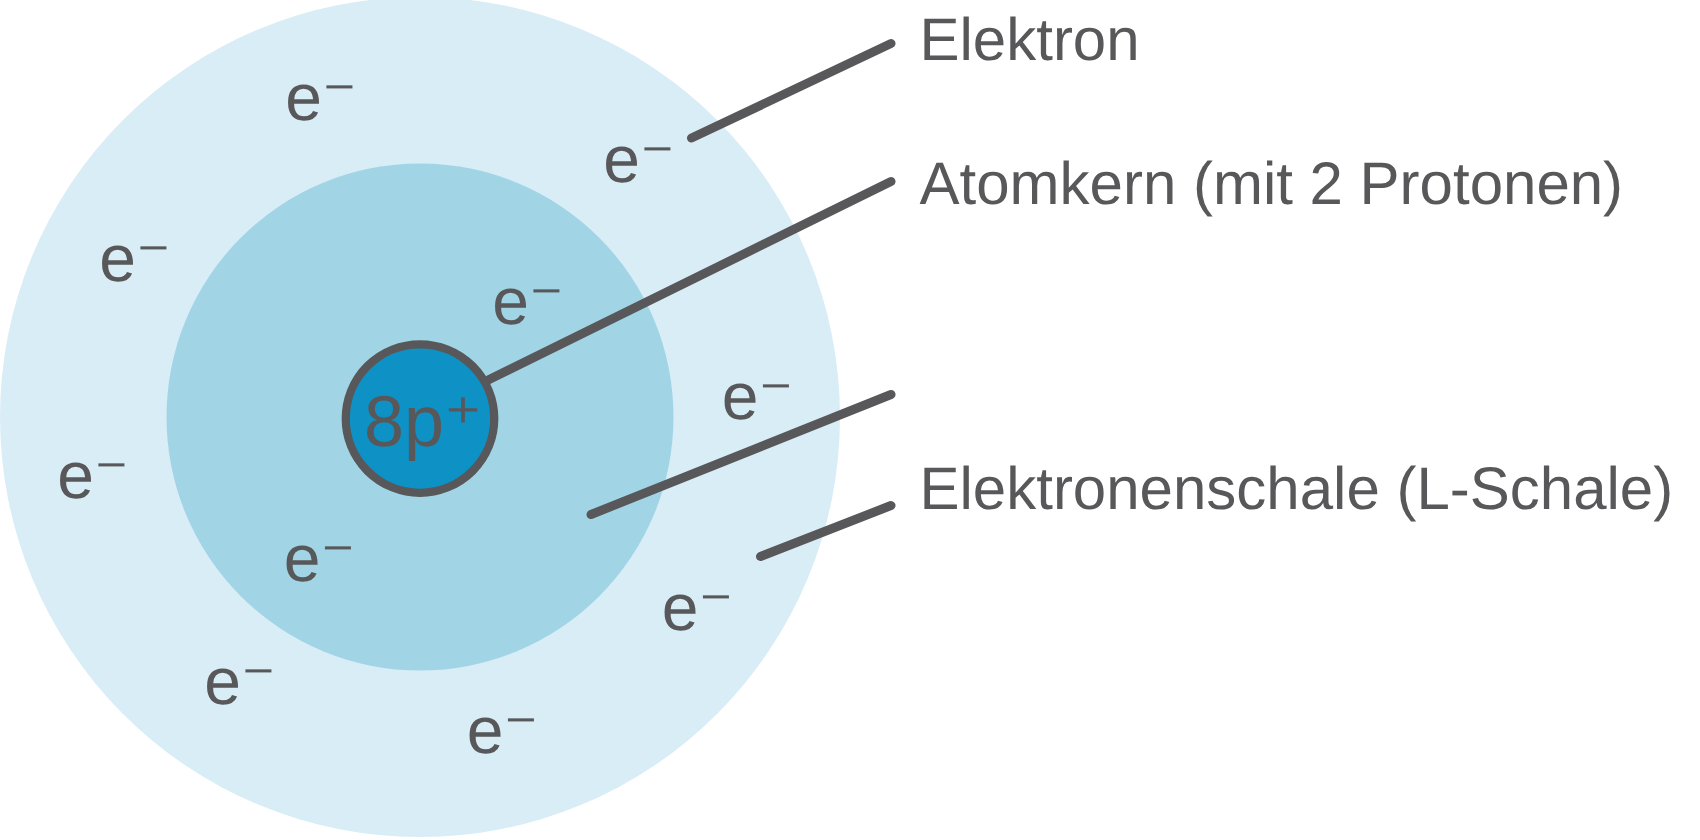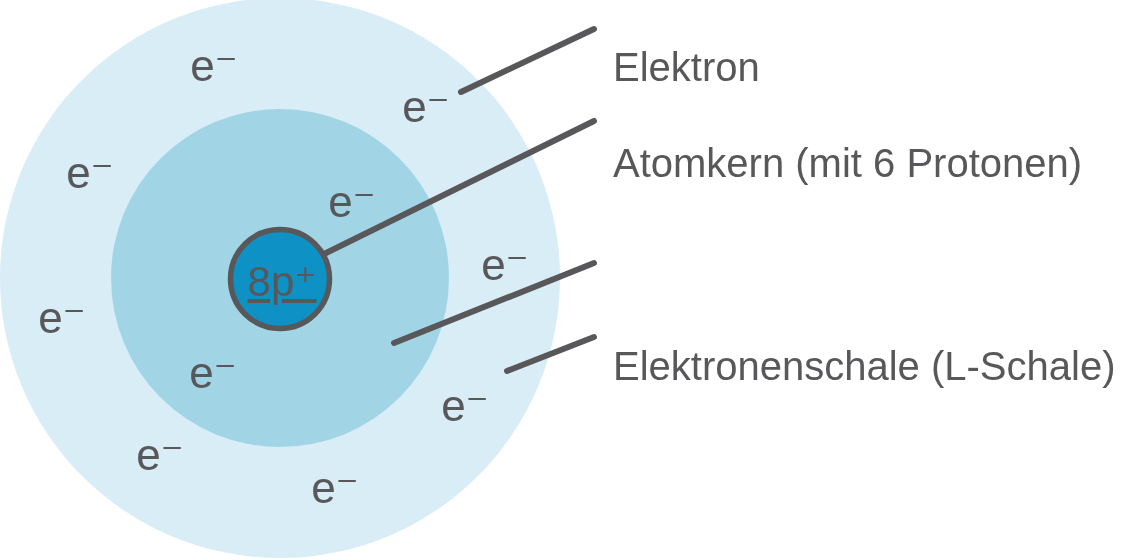--- a/index.html
+++ b/index.html
@@ -13,30 +13,28 @@
     background: #ffffff;
   }
   .canvas svg { position: absolute; left: 0; top: 0; }
   .txt { position: absolute; white-space: nowrap; }
   .electron {
     font-size: 44px;
     transform: translate(-50%, -50%);
     line-height: 1;
   }
   .nucleus-label {
-    font-size: 42px;
+    font-size: 48px;
     transform: translate(-50%, -50%);
     line-height: 1;
-    text-decoration: underline;
   }
   .annotation {
     font-size: 40px;
     line-height: 44px;
     left: 613px;
-    margin-top: 40px;
   }
   .caption {
     position: absolute;
     left: 584px;
     top: 444px;
     font-size: 40px;
     line-height: 54px;
   }
 </style>
 </head>
@@ -66,19 +64,19 @@
   <div class="txt electron" style="left:62px;  top:318px;">e⁻</div>
   <div class="txt electron" style="left:505px; top:265px;">e⁻</div>
   <div class="txt electron" style="left:465px; top:406px;">e⁻</div>
   <div class="txt electron" style="left:160px; top:455px;">e⁻</div>
   <div class="txt electron" style="left:335px; top:488px;">e⁻</div>
 
   <div class="txt electron" style="left:352px; top:202px;">e⁻</div>
   <div class="txt electron" style="left:213px; top:373px;">e⁻</div>
 
   <div class="txt annotation" style="top:5px;">Elektron</div>
-  <div class="txt annotation" style="top:101px;">Atomkern (mit 6 Protonen)</div>
+  <div class="txt annotation" style="top:101px;">Atomkern (mit 2 Protonen)</div>
   <div class="txt annotation" style="top:304px;">Elektronenschale (L-Schale)</div>
 
   <div class="caption">
   </div>
 
 </div>
 
 </body></html>

